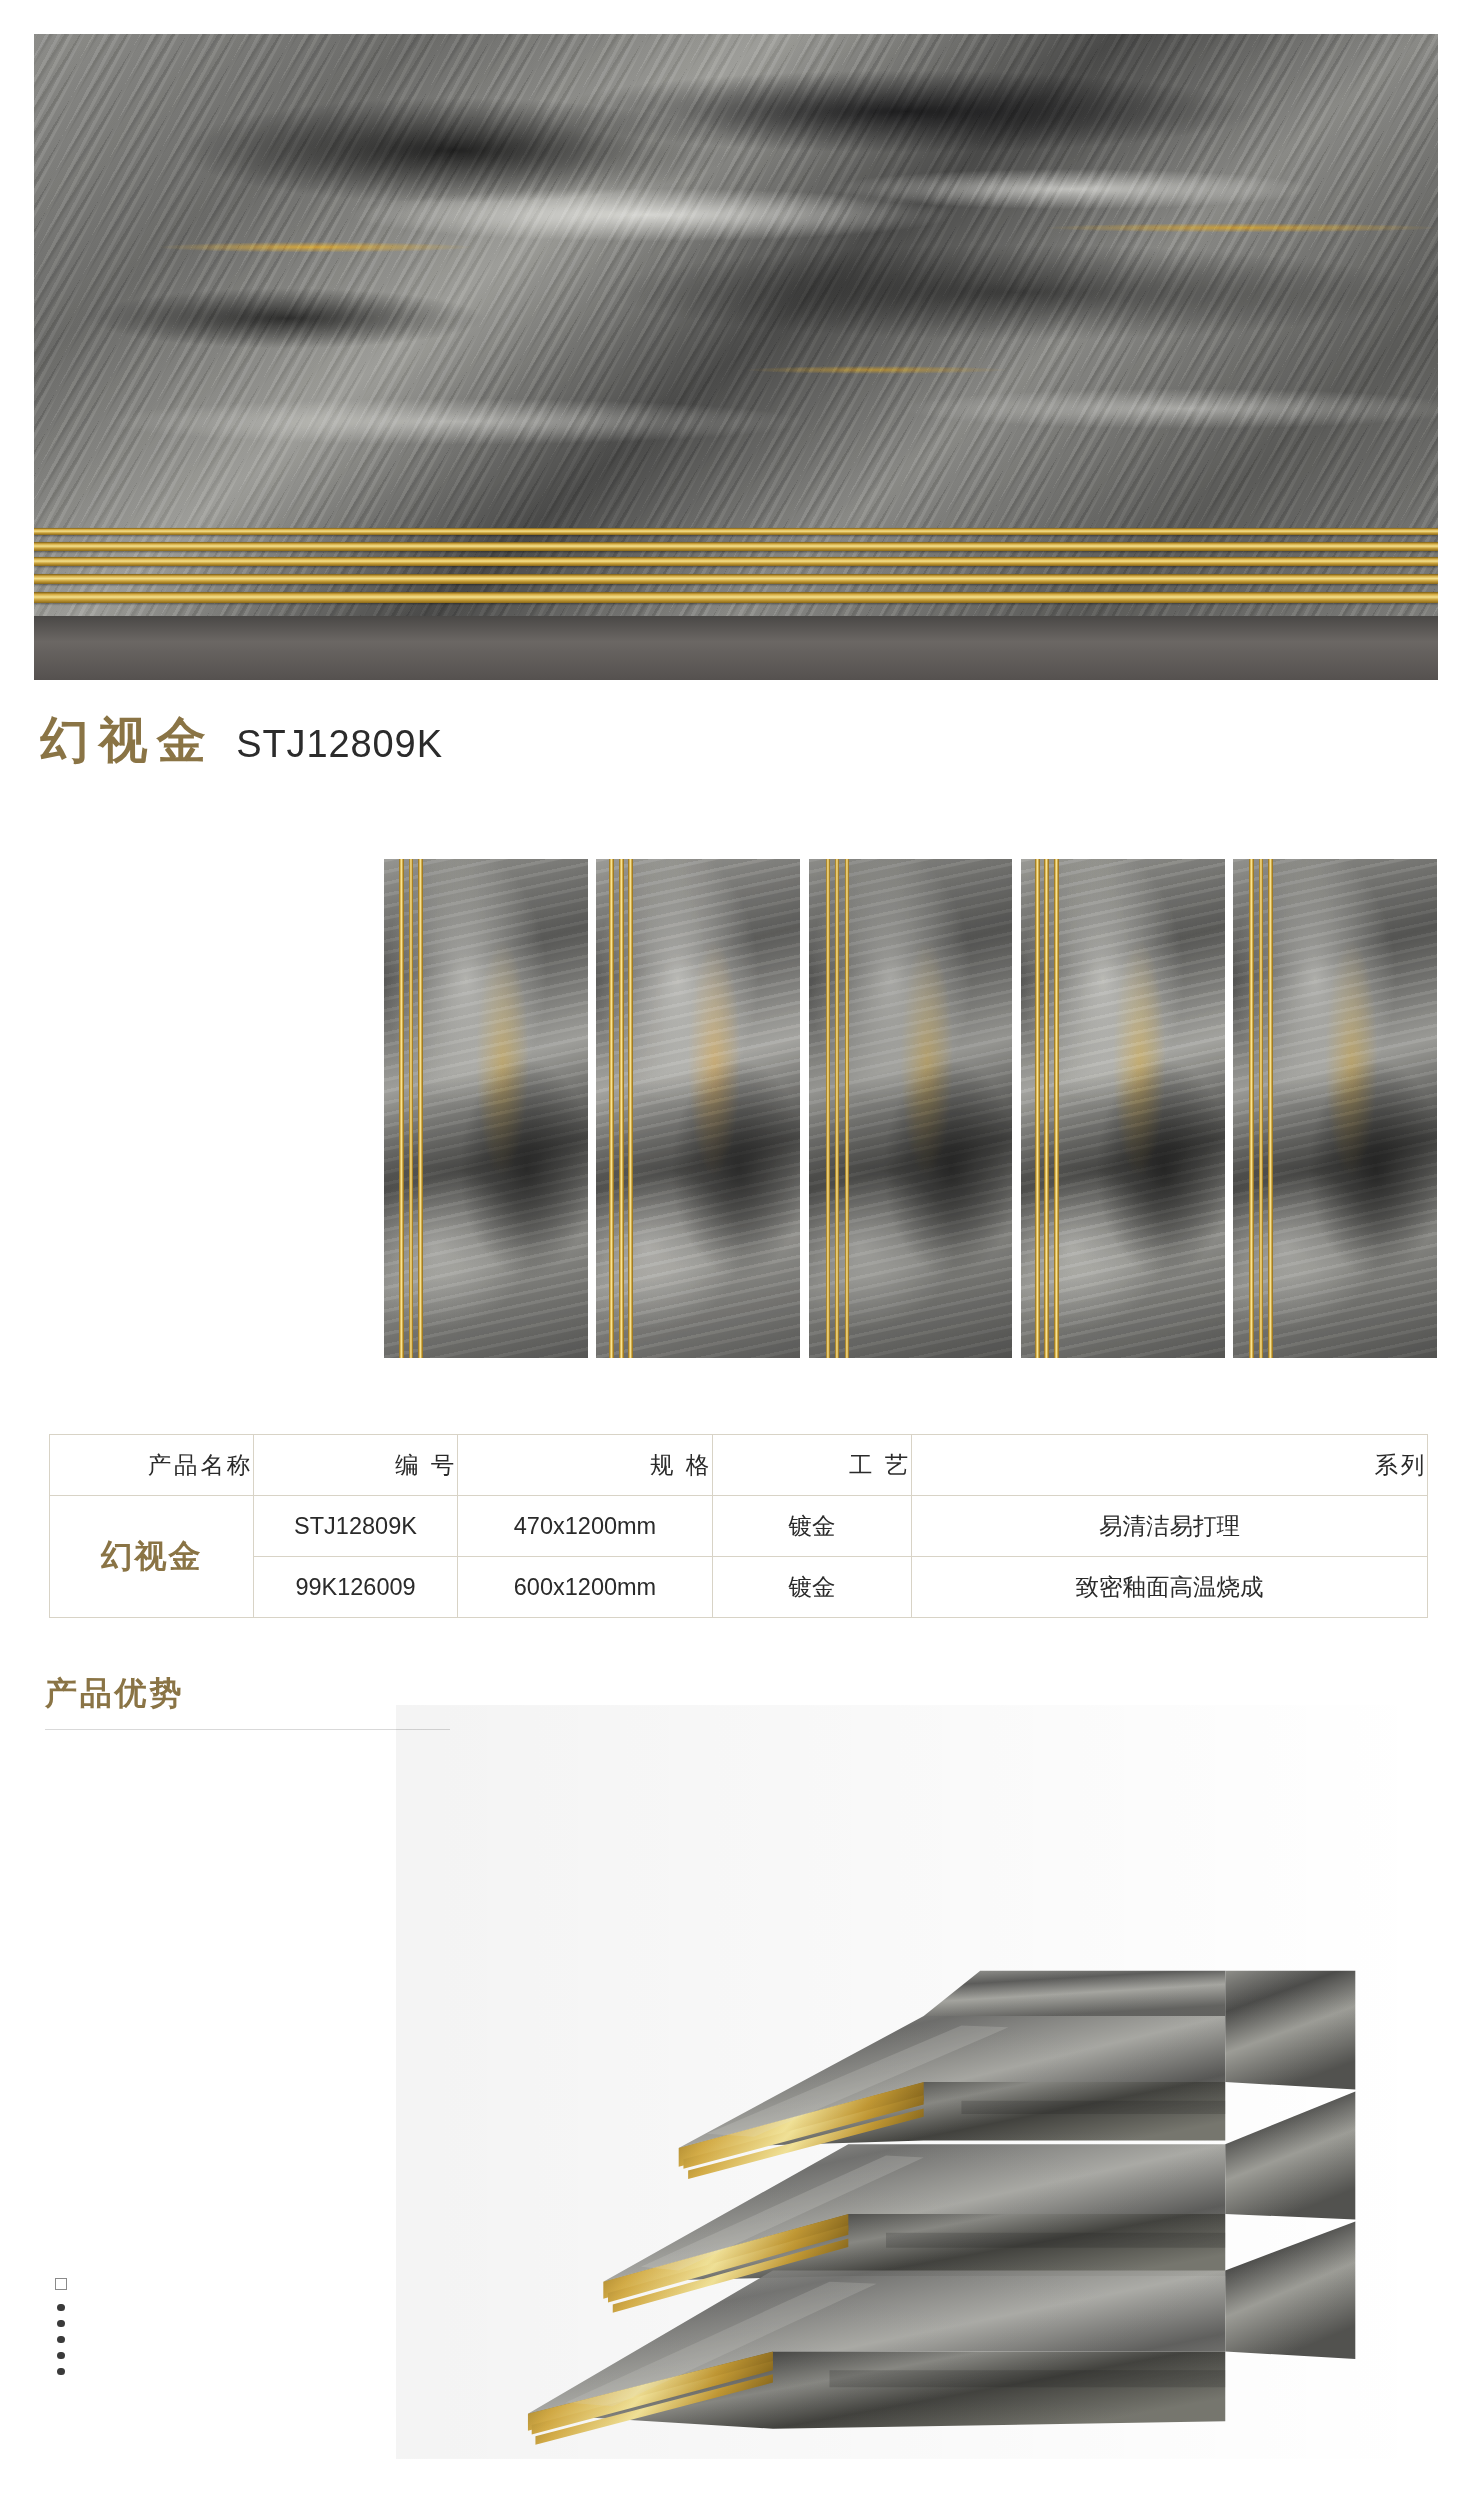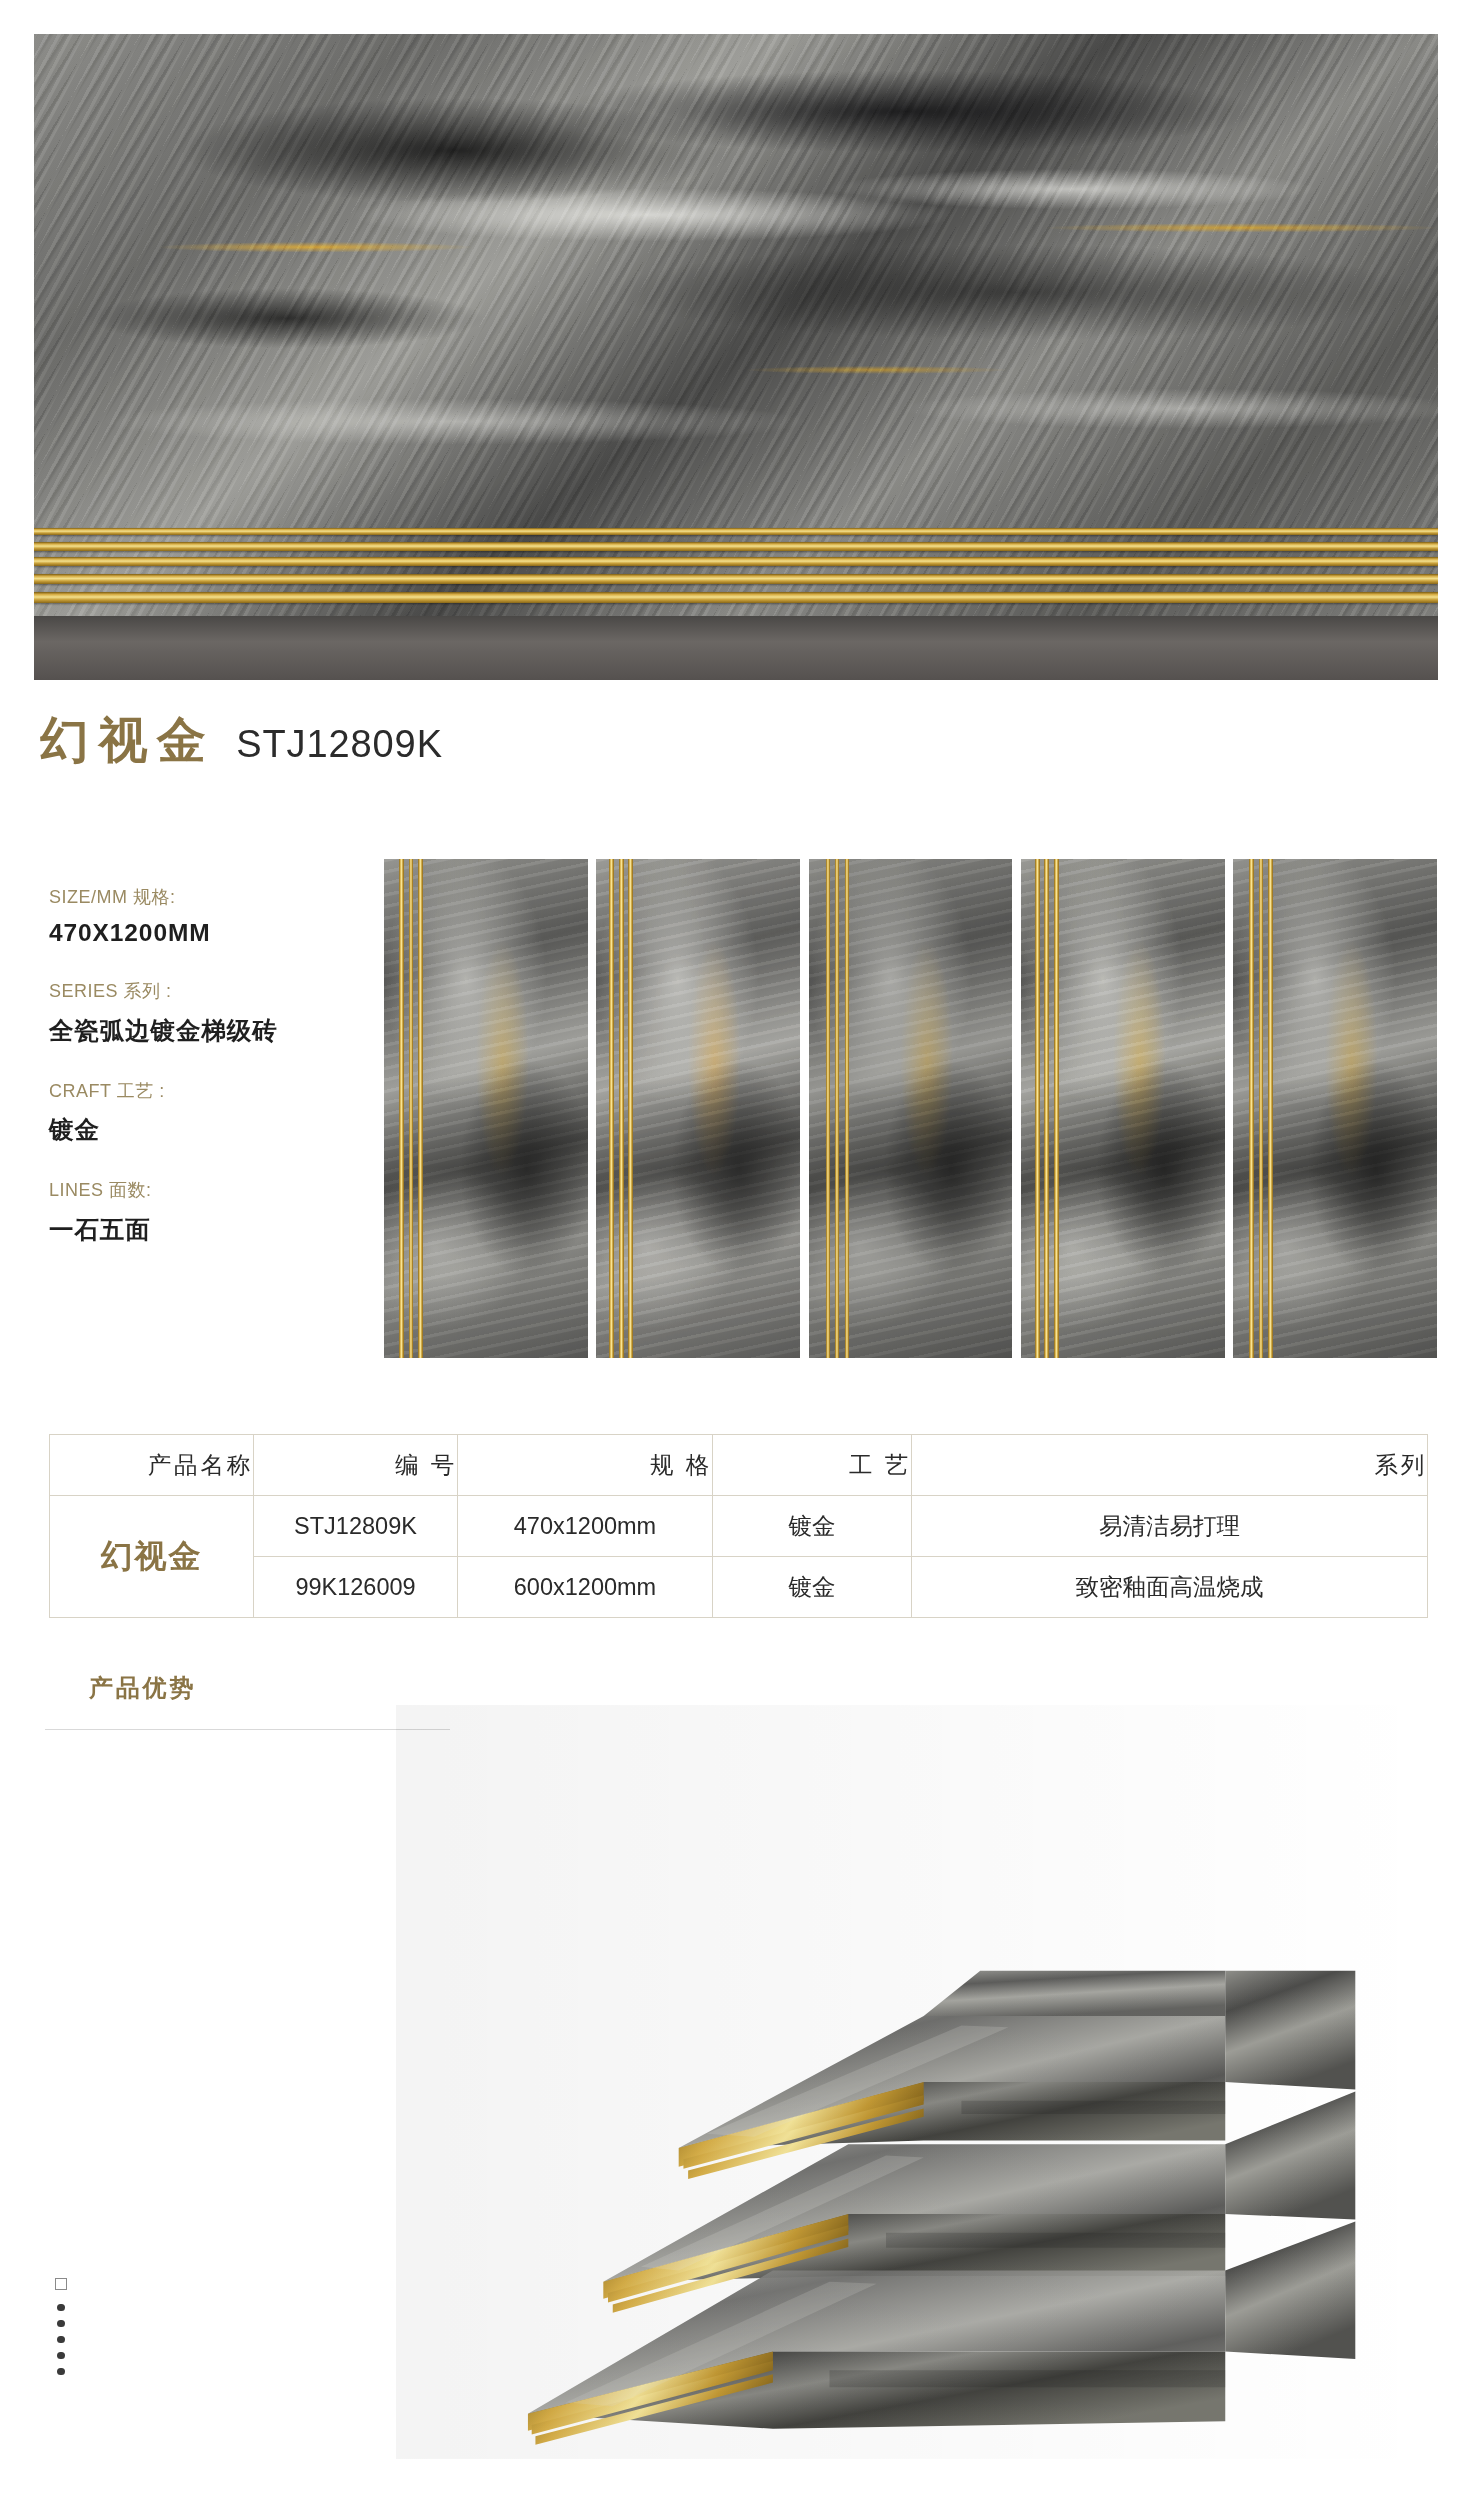--- a/index.html
+++ b/index.html
@@ -206,25 +206,24 @@
   .col-code { width: 203px; }
   .col-size { width: 254px; }
   .col-craft { width: 198px; }
 
   
   .adv-title {
     position: absolute;
     left: 45px;
     top: 1672px;
     font-family: "DejaVu Serif", "Liberation Serif", serif;
-    font-size: 24px;
+    font-size: 32px;
     font-weight: 700;
     color: #8a7445;
     letter-spacing: 2.8px;
-    margin-left: 44px;
   }
   .adv-rule {
     position: absolute;
     left: 45px;
     top: 1729px;
     width: 405px;
     height: 0.9px;
     background: #d9d9d9;
   }
   .adv-list {
@@ -289,38 +288,20 @@
       <div class="gold-band" style="top:66px;height:11.3px;"></div>
     </div>
     <div class="hero-strip-dark"></div>
   </div>
 
   <div class="title-row">
     <div class="title-cn">幻视金</div>
     <div class="title-code">STJ12809K</div>
   </div>
 
-  <div class="specs">
-    <div class="spec-block">
-      <div class="spec-label">SIZE/MM 规格:</div>
-      <div class="spec-value">470X1200MM</div>
-    </div>
-    <div class="spec-block">
-      <div class="spec-label">SERIES 系列 :</div>
-      <div class="spec-value">全瓷弧边镀金梯级砖</div>
-    </div>
-    <div class="spec-block">
-      <div class="spec-label">CRAFT 工艺 :</div>
-      <div class="spec-value">镀金</div>
-    </div>
-    <div class="spec-block">
-      <div class="spec-label">LINES 面数:</div>
-      <div class="spec-value">一石五面</div>
-    </div>
-  </div>
 
   <div class="tiles">
     <div class="tile">
       <div class="tile-marble"></div>
       <div class="tile-gold" style="left:15px;"></div>
       <div class="tile-gold" style="left:24.5px;"></div>
       <div class="tile-gold" style="left:34px;"></div>
     </div>
     <div class="tile">
       <div class="tile-marble" style="filter:hue-rotate(-4deg) brightness(1.04);"></div>

